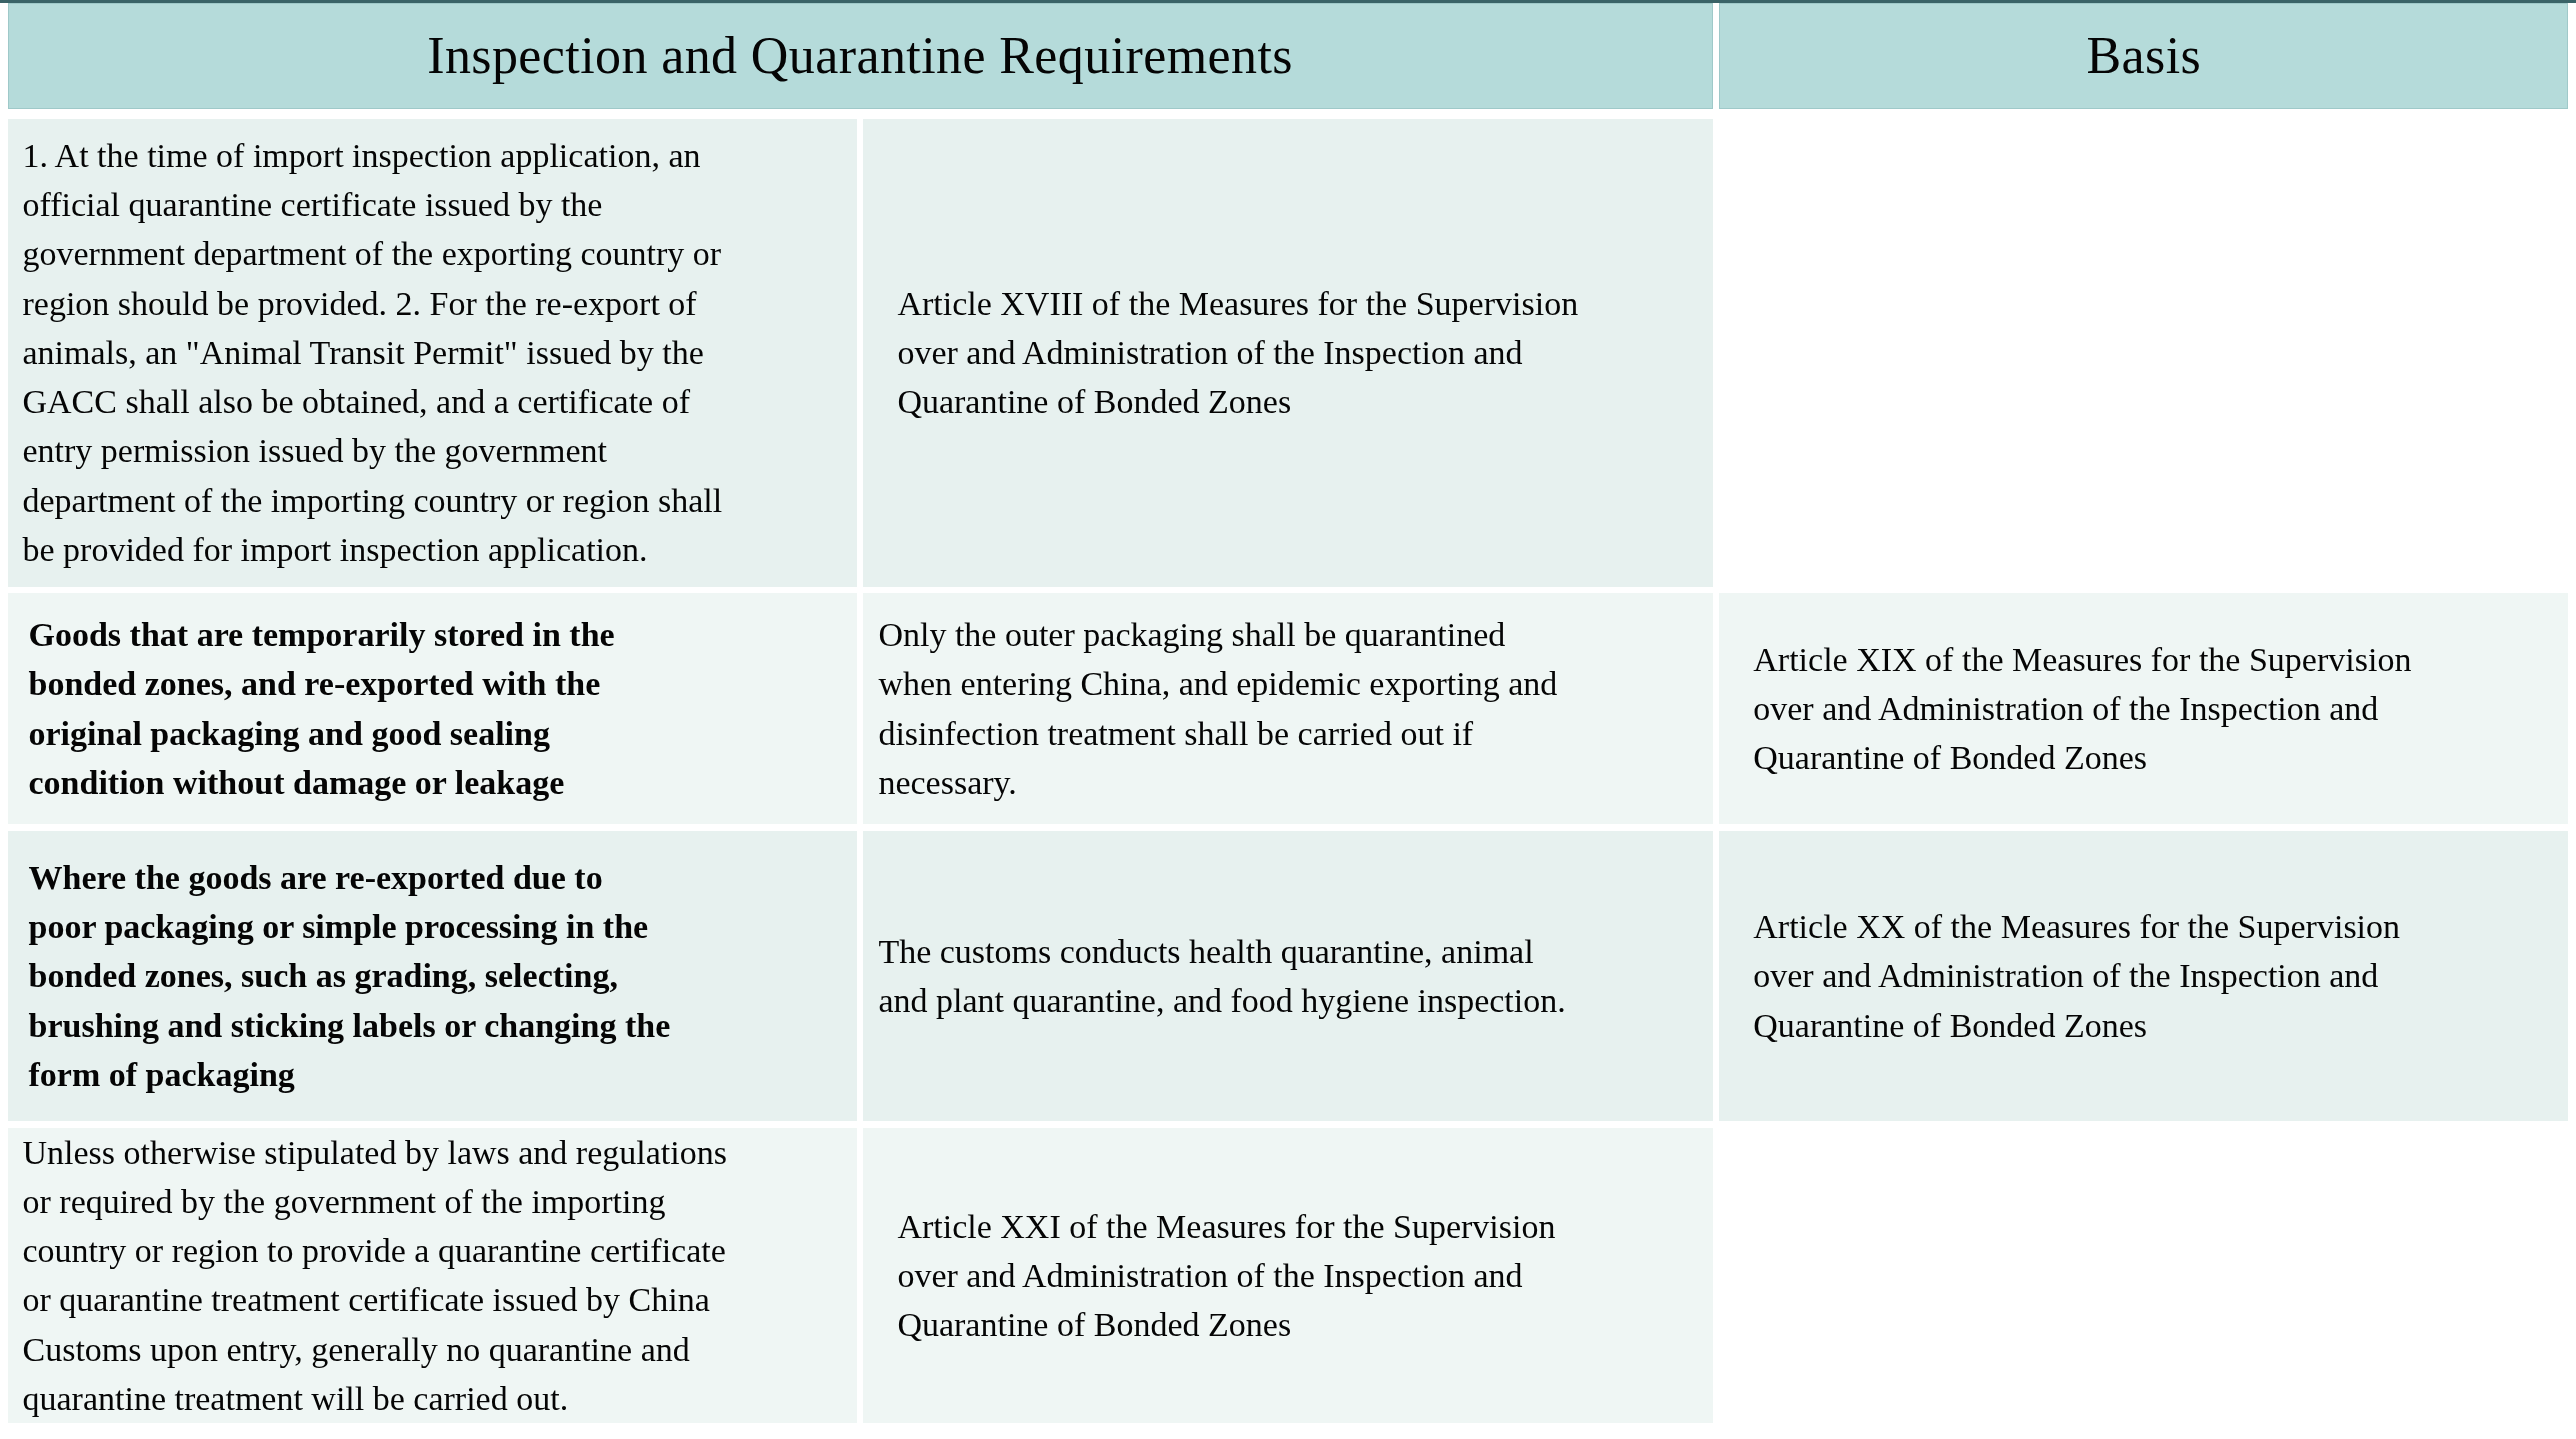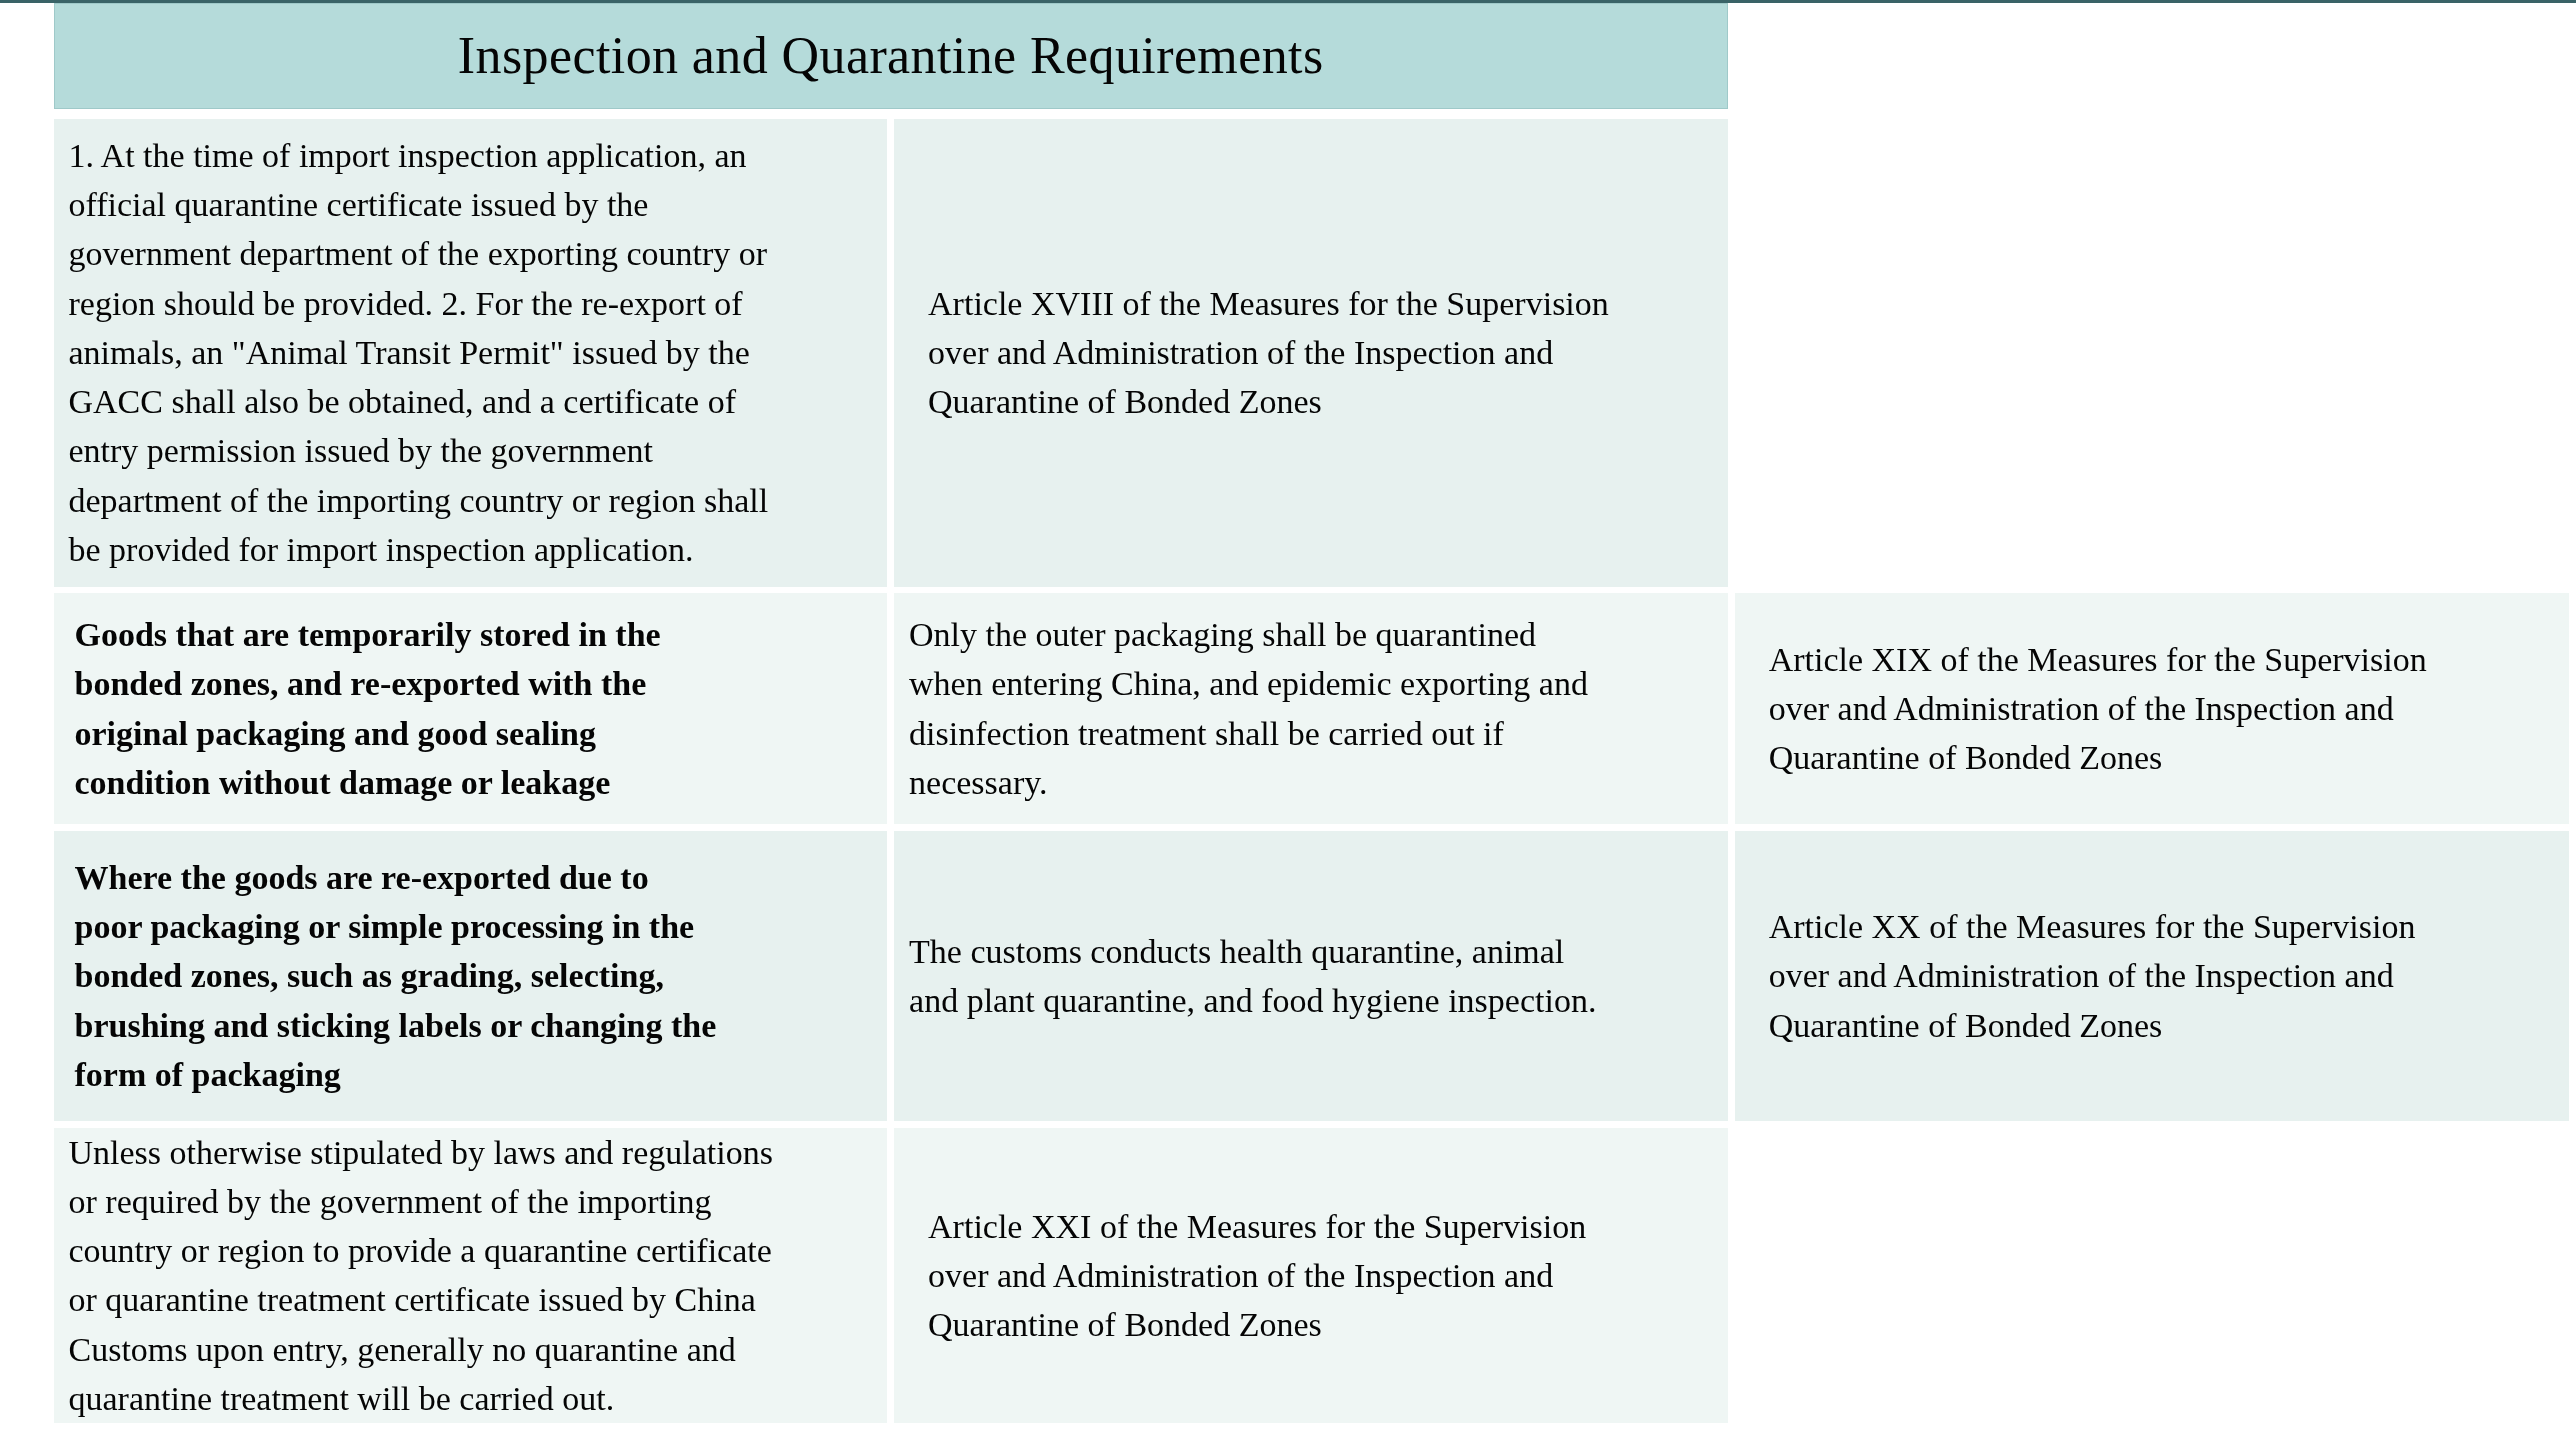--- a/index.html
+++ b/index.html
@@ -12,21 +12,20 @@
     font-family: "Liberation Serif", "DejaVu Serif", serif;
     color: #050505;
   }
   .top-line {
     width: 100%;
     height: 2.5px;
     background: #3a6367;
   }
   .tbl {
     padding: 0 7.5px;
-    margin-left: 46px;
   }
   .thead {
     display: grid;
     grid-template-columns: repeat(3, 1fr);
     column-gap: 6.7px;
     margin-bottom: 10px;
   }
   .th {
     background: #b5dbda;
     border: 1.7px solid #9fc9c9;
@@ -80,20 +79,21 @@
 </style>
 </head>
 <body>
 
 <div class="top-line"></div>
 
 <div class="tbl">
 
   <div class="thead">
     <div class="th th-req">Inspection and Quarantine Requirements</div>
+    <div class="th th-basis">Basis</div>
   </div>
 
   <div class="row r1 dark">
     <div class="cell req">1. At the time of import inspection application, an
 official quarantine certificate issued by the
 government department of the exporting country or
 region should be provided. 2. For the re-export of
 animals, an "Animal Transit Permit" issued by the
 GACC shall also be obtained, and a certificate of
 entry permission issued by the government

